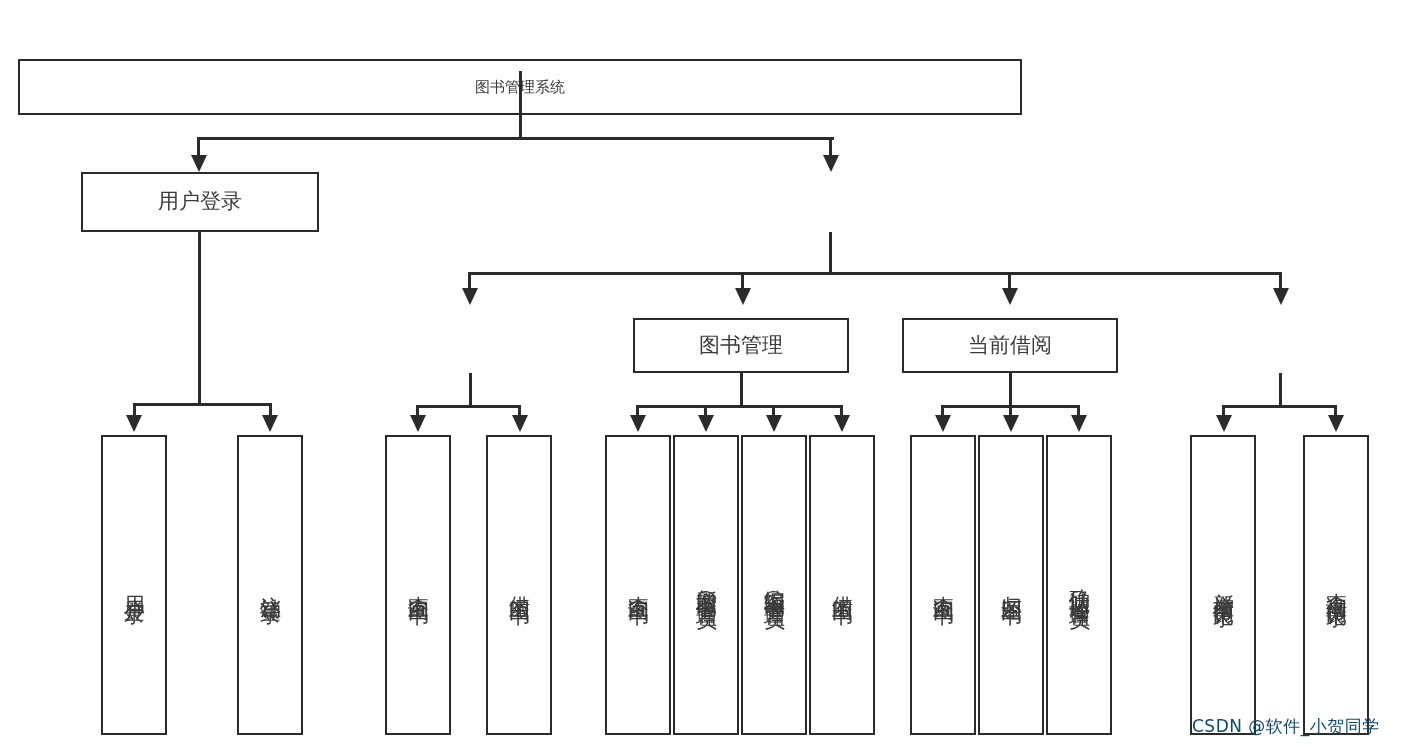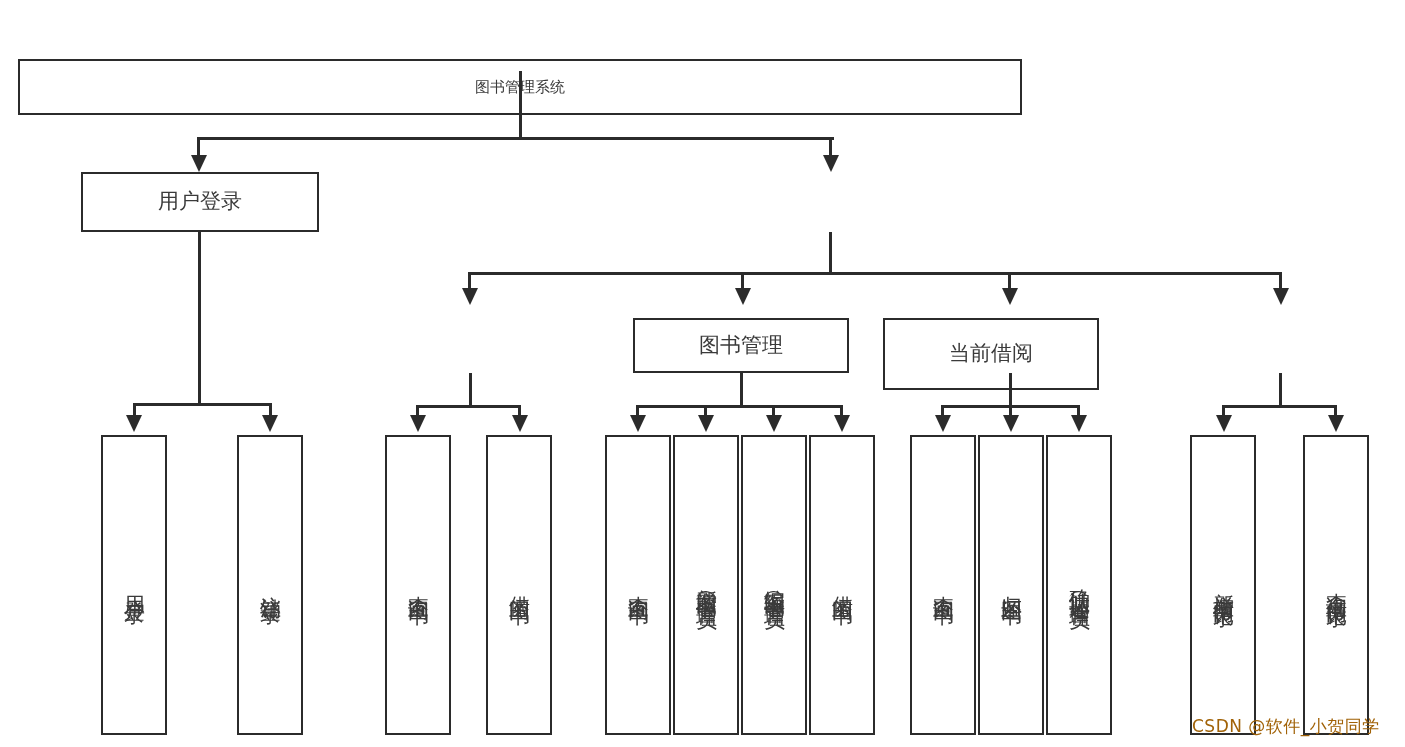--- a/index.html
+++ b/index.html
@@ -17,21 +17,21 @@
              padding:6px 0;text-align:center;}
 
   .edge{position:absolute;background:#2b2b2b;}
   .edge.v{width:3px;}
   .edge.h{height:3px;}
 
   .arrow{position:absolute;width:0;height:0;
          border-left:8px solid transparent;border-right:8px solid transparent;
          border-top:17px solid #2b2b2b;}
 
-  .watermark{position:absolute;font-size:17px;color:#a16207;white-space:nowrap;
+  .watermark{position:absolute;font-size:17px;color:#0c4a6e;white-space:nowrap;
              letter-spacing:0.5px;}
 </style>
 </head>
 <body>
 
 <div id="canvas">
 
   <div class="node root horiz" style="left:18px;top:15px;width:1004px;height:56px;">
     <span>图书管理系统</span>
   </div>
@@ -62,21 +62,21 @@
   <div class="edge v" style="left:741px;top:272px;height:18px;"></div>
   <div class="arrow" style="left:735px;top:288px;"></div>
   <div class="edge v" style="left:1008px;top:272px;height:18px;"></div>
   <div class="arrow" style="left:1002px;top:288px;"></div>
   <div class="edge v" style="left:1279px;top:272px;height:18px;"></div>
   <div class="arrow" style="left:1273px;top:288px;"></div>
 
   <div class="node horiz" style="left:633px;top:318px;width:216px;height:55px;">
     <span>图书管理</span>
   </div>
-  <div class="node horiz" style="left:883px;top:318px;width:216px;height:72px;">
+  <div class="node horiz" style="left:902px;top:318px;width:216px;height:55px;">
     <span>当前借阅</span>
   </div>
 
   <div class="edge v" style="left:469px;top:373px;height:34px;"></div>
   <div class="edge h" style="left:416px;top:405px;width:105px;"></div>
   <div class="edge v" style="left:416px;top:405px;height:13px;"></div>
   <div class="arrow" style="left:410px;top:415px;"></div>
   <div class="edge v" style="left:518px;top:405px;height:13px;"></div>
   <div class="arrow" style="left:512px;top:415px;"></div>
 

